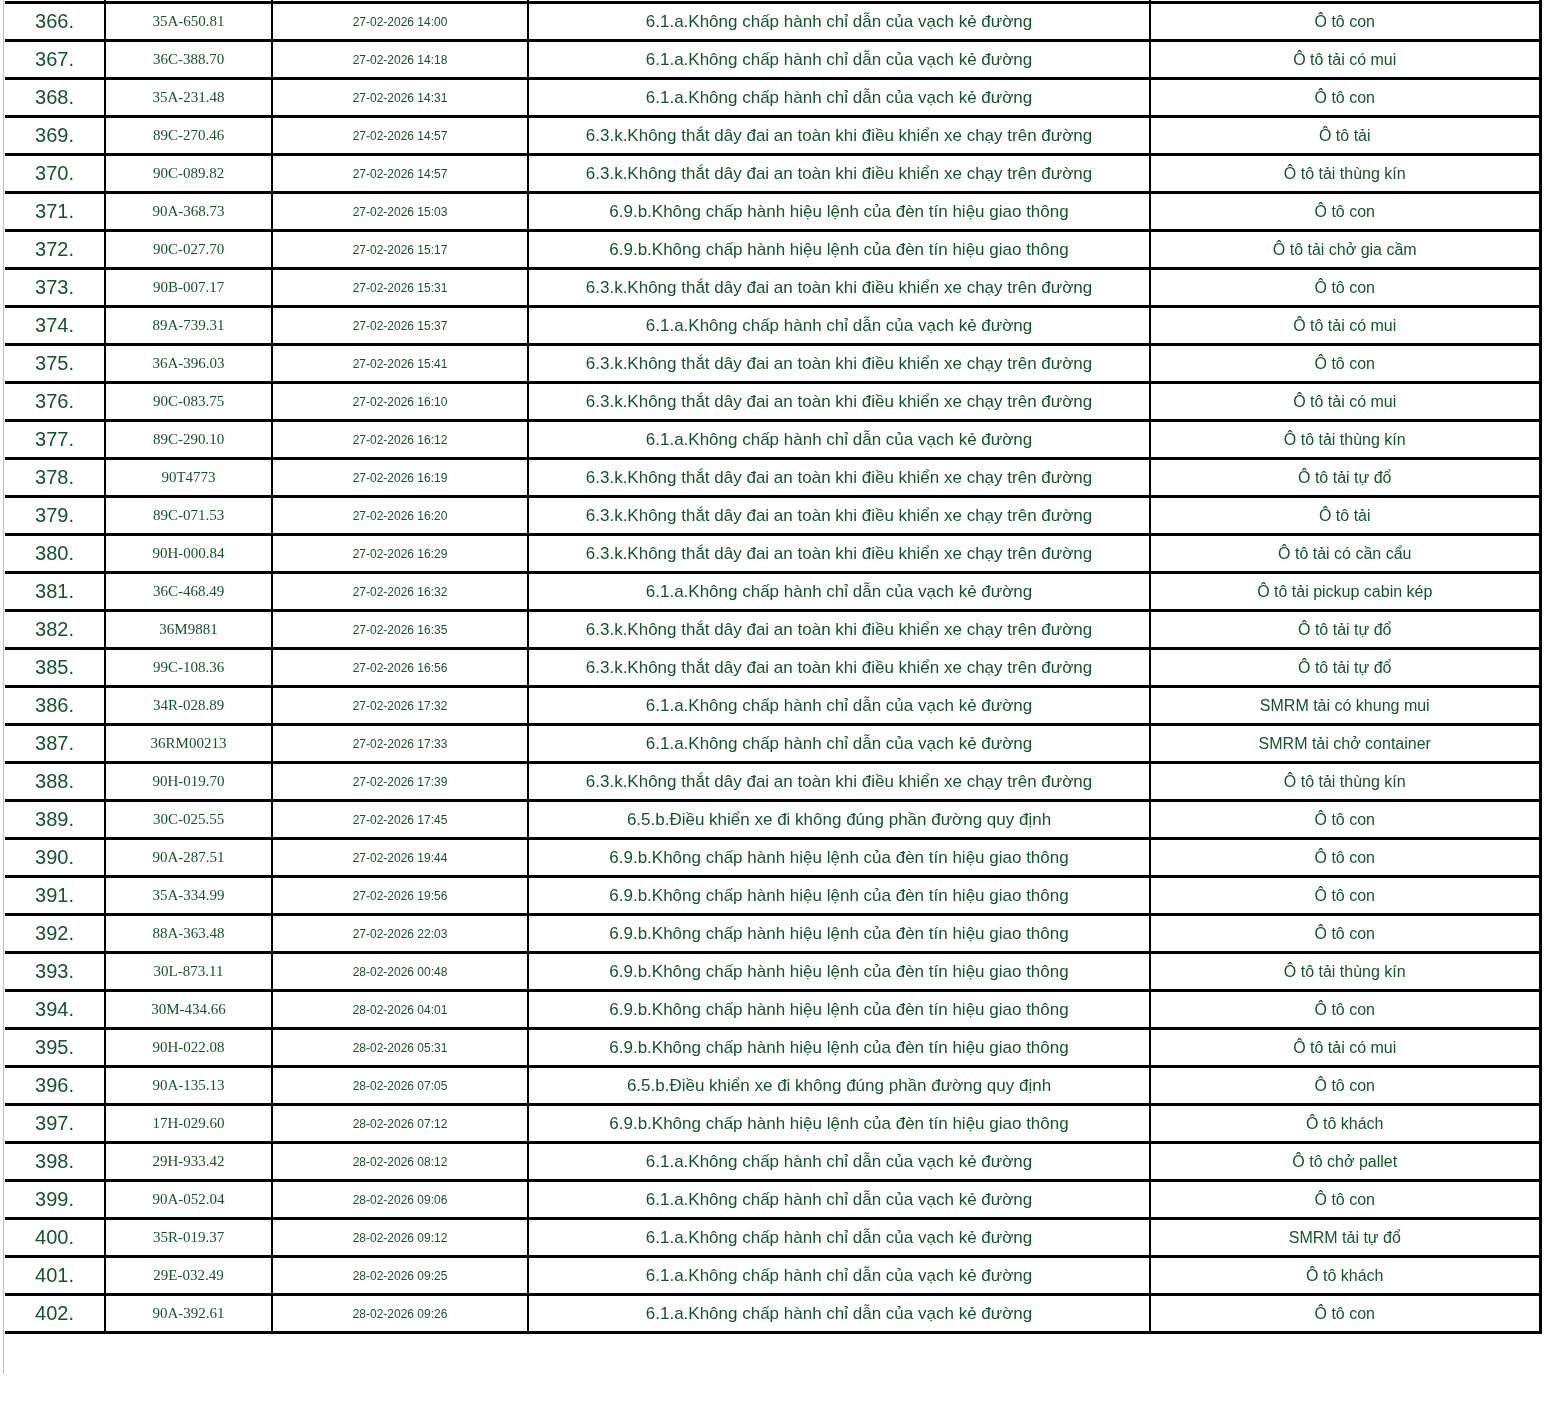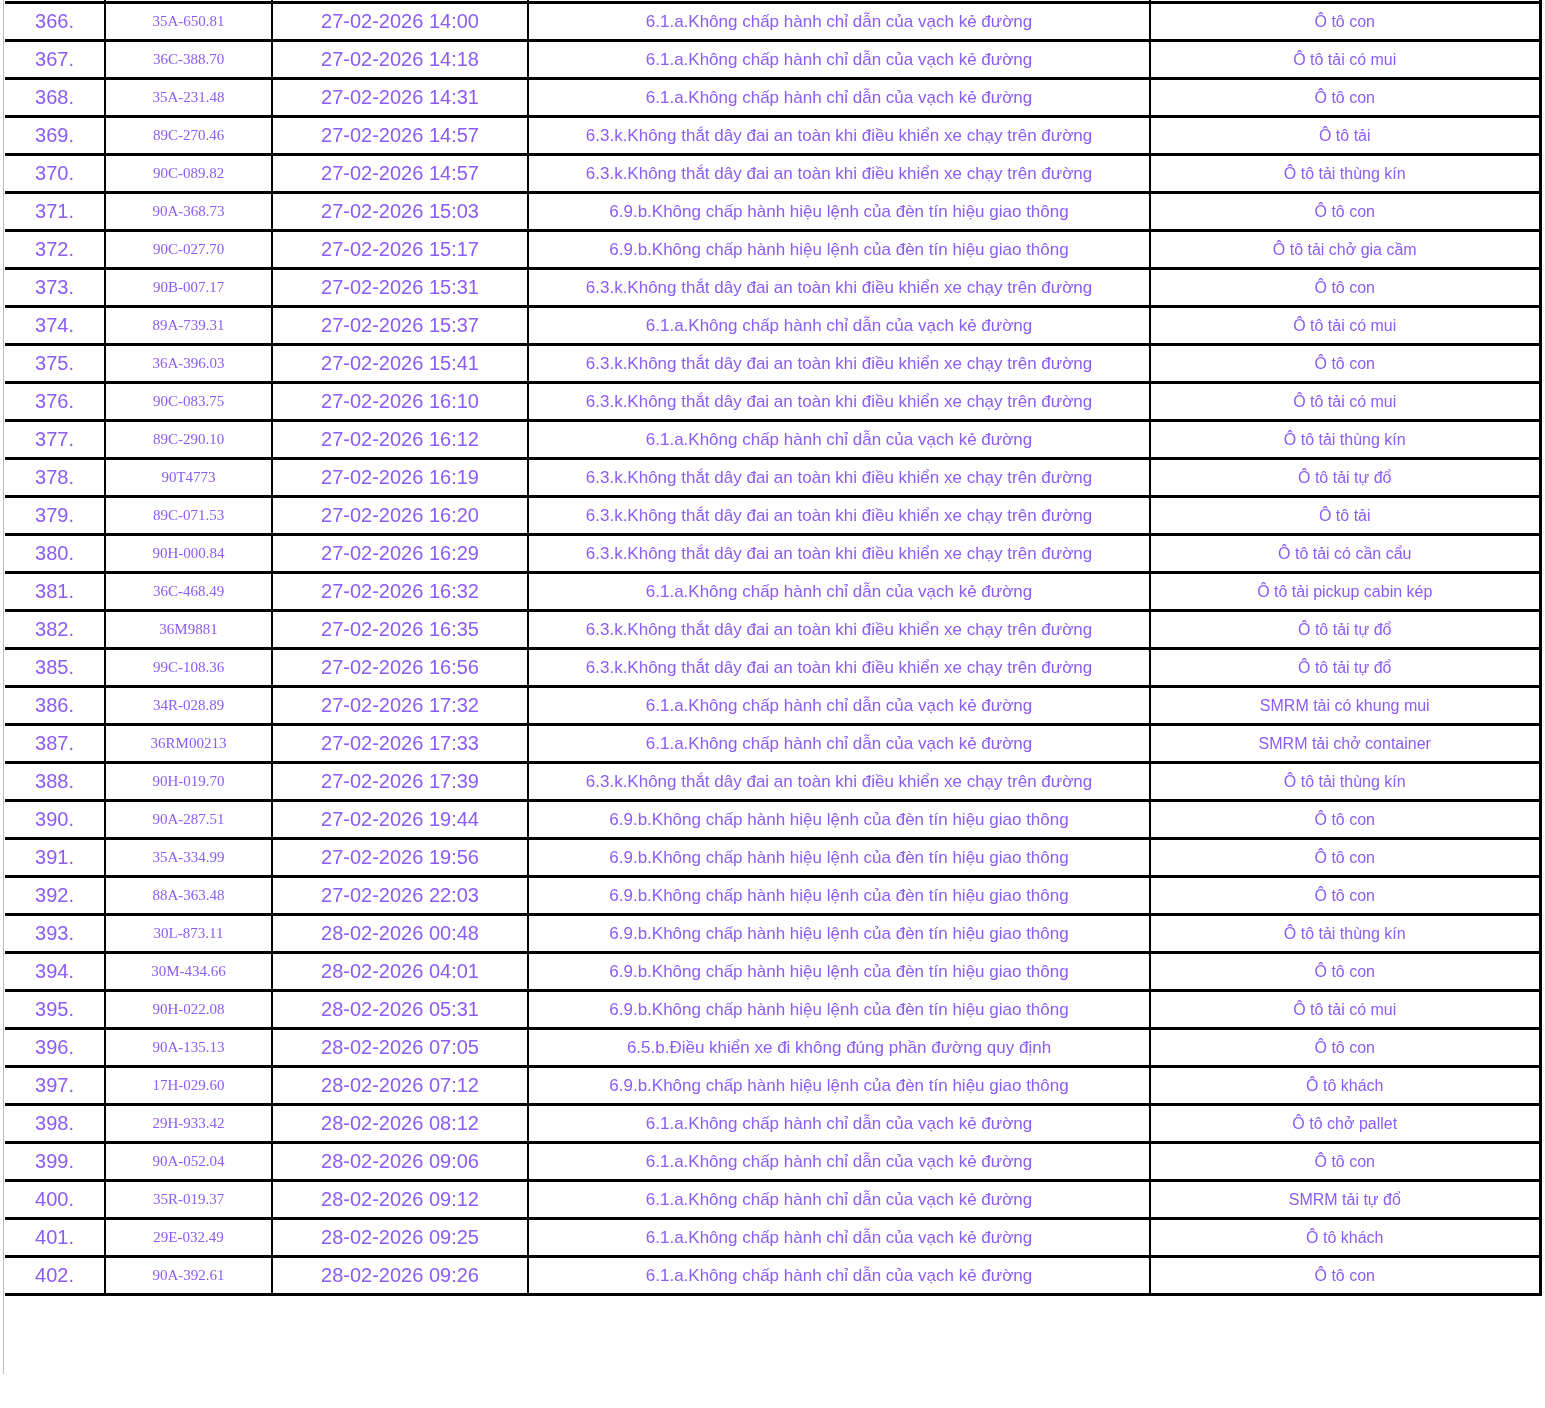--- a/index.html
+++ b/index.html
@@ -2,21 +2,21 @@
 <html><head>
 <meta charset="utf-8">
 <style>
   html, body { margin: 0; padding: 0; background: #ffffff; }
   .page {
     position: relative;
     width: 1545px;
     height: 1374px;
     overflow: hidden;
     background: #ffffff;
-    color: #8b5cf6;
+    color: #14532d;
     font-family: "Liberation Sans", "DejaVu Sans", sans-serif;
   }
   .sheet-gridline {
     position: absolute;
     left: 3px; top: 0;
     width: 1px; height: 100%;
     background: #bdbdbd;
   }
   table.violations {
     position: absolute;
@@ -38,21 +38,21 @@
   table.violations td:last-child  { border-right-width: 3px; }
   tr.spacer-row td {
     height: 1px;
     border-top: none;
     font-size: 0;
     line-height: 0;
   }
   tr.data-row td { height: 35px; }
   td.c-stt      { font-size: 20px; }
   td.c-plate    { font-size: 15px; font-family: Liberation Serif, serif; }
-  td.c-datetime { font-size: 20px; }
+  td.c-datetime { font-size: 12px; }
   td.c-violation{ font-size: 17px; }
   td.c-vehicle  { font-size: 16px; }
 </style>
 </head>
 <body>
 
 <div class="page">
   <div class="sheet-gridline"></div>
   <table class="violations">
     <colgroup>
@@ -211,20 +211,27 @@
           <td class="c-vehicle">SMRM tải chở container</td>
         </tr>
         <tr class="data-row">
           <td class="c-stt">388.</td>
           <td class="c-plate">90H-019.70</td>
           <td class="c-datetime">27-02-2026 17:39</td>
           <td class="c-violation">6.3.k.Không thắt dây đai an toàn khi điều khiển xe chạy trên đường</td>
           <td class="c-vehicle">Ô tô tải thùng kín</td>
         </tr>
         <tr class="data-row">
+          <td class="c-stt">389.</td>
+          <td class="c-plate">30C-025.55</td>
+          <td class="c-datetime">27-02-2026 17:45</td>
+          <td class="c-violation">6.5.b.Điều khiển xe đi không đúng phần đường quy định</td>
+          <td class="c-vehicle">Ô tô con</td>
+        </tr>
+        <tr class="data-row">
           <td class="c-stt">390.</td>
           <td class="c-plate">90A-287.51</td>
           <td class="c-datetime">27-02-2026 19:44</td>
           <td class="c-violation">6.9.b.Không chấp hành hiệu lệnh của đèn tín hiệu giao thông</td>
           <td class="c-vehicle">Ô tô con</td>
         </tr>
         <tr class="data-row">
           <td class="c-stt">391.</td>
           <td class="c-plate">35A-334.99</td>
           <td class="c-datetime">27-02-2026 19:56</td>

